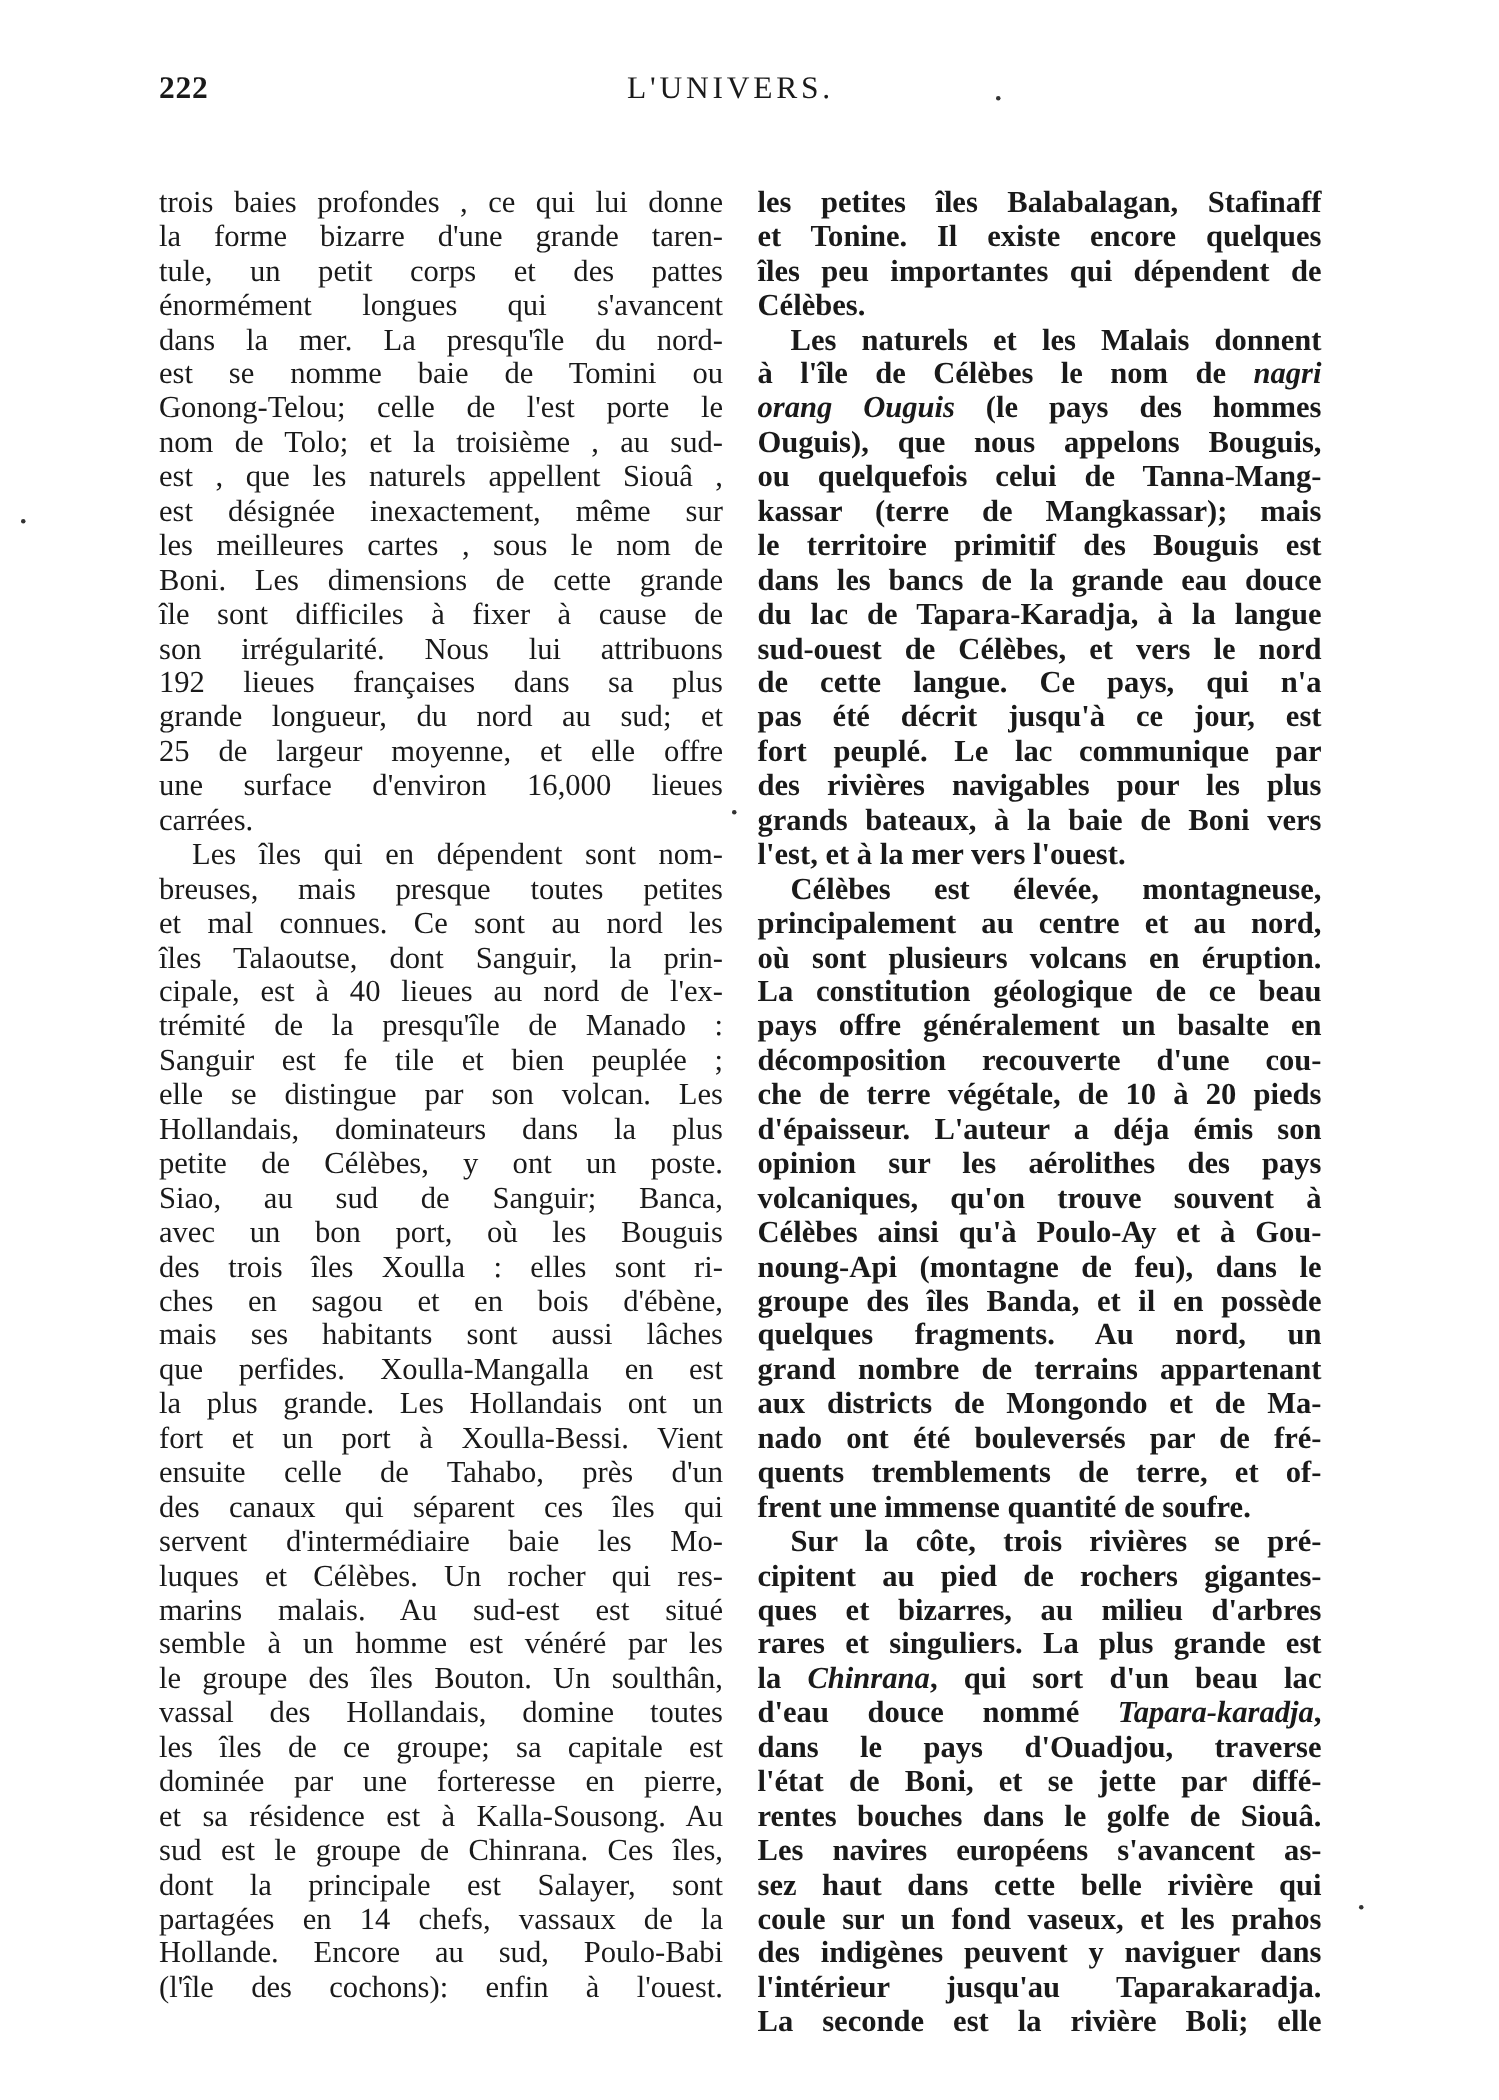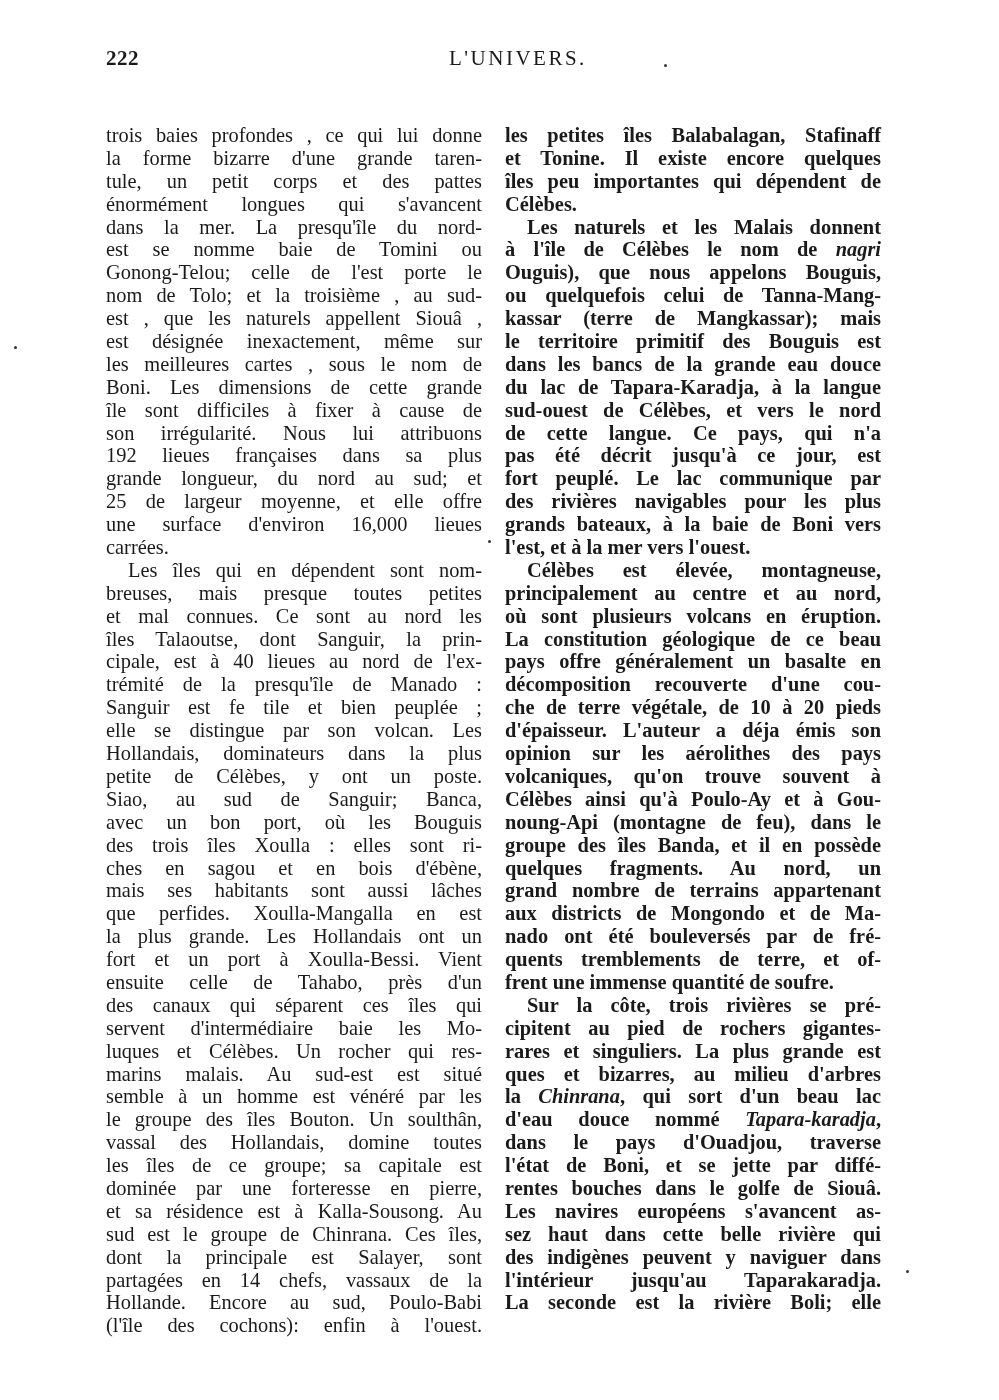--- a/index.html
+++ b/index.html
@@ -1,21 +1,21 @@
 <!DOCTYPE html>
 <html><head>
   <meta charset="utf-8">
   <style>
     html, body { margin: 0; padding: 0; }
     body {
       width: 999px; height: 1400px; background: #ffffff; position: relative; overflow: hidden;
       font-family: "Liberation Serif", "DejaVu Serif", serif; color: #1a1a1a;
     }
     .page-number { position: absolute; left: 106px; top: 46px; font-size: 21px; font-weight: bold; letter-spacing: 0.5px; }
-    .running-title { position: absolute; left: 418px; top: 46px; font-size: 21px; letter-spacing: 2.5px; margin-left: 31px; }
+    .running-title { position: absolute; left: 418px; top: 46px; font-size: 21px; letter-spacing: 2.5px; }
     .stray-dot { position: absolute; width: 3px; height: 3px; background: #333; border-radius: 50%; }
     .column { position: absolute; top: 88px; width: 376px; margin-top: 36px; }
     .col-left { left: 106px; }
     .col-right { left: 505px; font-weight: bold; }
     .line {
       height: 22.9px; line-height: 22.9px; font-size: 20.4px; white-space: nowrap;
       text-align: justify; text-align-last: justify; overflow: visible;
     }
     .line.last { text-align-last: left; }
     .line.indent { padding-left: 22px; }
@@ -89,20 +89,21 @@
     <div class="line">Hollande. Encore au sud, Poulo-Babi</div>
     <div class="line">(l'île des cochons): enfin à l'ouest.</div>
   </div>
 <div class="column col-right">
     <div class="line">les petites îles Balabalagan, Stafinaff</div>
     <div class="line">et Tonine. Il existe encore quelques</div>
     <div class="line">îles peu importantes qui dépendent de</div>
     <div class="line last">Célèbes.</div>
     <div class="line indent">Les naturels et les Malais donnent</div>
     <div class="line"><span>à l'île de Célèbes le nom de </span><i>nagri</i><span></span></div>
+    <div class="line"><span></span><i>orang Ouguis</i><span> (le pays des hommes</span></div>
     <div class="line">Ouguis), que nous appelons Bouguis,</div>
     <div class="line">ou quelquefois celui de Tanna-Mang-</div>
     <div class="line">kassar (terre de Mangkassar); mais</div>
     <div class="line">le territoire primitif des Bouguis est</div>
     <div class="line">dans les bancs de la grande eau douce</div>
     <div class="line">du lac de Tapara-Karadja, à la langue</div>
     <div class="line">sud-ouest de Célèbes, et vers le nord</div>
     <div class="line">de cette langue. Ce pays, qui n'a</div>
     <div class="line">pas été décrit jusqu'à ce jour, est</div>
     <div class="line">fort peuplé. Le lac communique par</div>
@@ -123,25 +124,26 @@
     <div class="line">noung-Api (montagne de feu), dans le</div>
     <div class="line">groupe des îles Banda, et il en possède</div>
     <div class="line">quelques fragments. Au nord, un</div>
     <div class="line">grand nombre de terrains appartenant</div>
     <div class="line">aux districts de Mongondo et de Ma-</div>
     <div class="line">nado ont été bouleversés par de fré-</div>
     <div class="line">quents tremblements de terre, et of-</div>
     <div class="line last">frent une immense quantité de soufre.</div>
     <div class="line indent">Sur la côte, trois rivières se pré-</div>
     <div class="line">cipitent au pied de rochers gigantes-</div>
+    <div class="line">ques et bizarres, au milieu d'arbres</div>
     <div class="line">rares et singuliers. La plus grande est</div>
-    <div class="line">ques et bizarres, au milieu d'arbres</div>
     <div class="line"><span>la </span><i>Chinrana</i><span>, qui sort d'un beau lac</span></div>
     <div class="line"><span>d'eau douce nommé </span><i>Tapara-karadja</i><span>,</span></div>
     <div class="line">dans le pays d'Ouadjou, traverse</div>
     <div class="line">l'état de Boni, et se jette par diffé-</div>
     <div class="line">rentes bouches dans le golfe de Siouâ.</div>
     <div class="line">Les navires européens s'avancent as-</div>
     <div class="line">sez haut dans cette belle rivière qui</div>
+    <div class="line">coule sur un fond vaseux, et les prahos</div>
     <div class="line">des indigènes peuvent y naviguer dans</div>
     <div class="line">l'intérieur jusqu'au Taparakaradja.</div>
     <div class="line">La seconde est la rivière Boli; elle</div>
   </div>
 
 </body></html>

